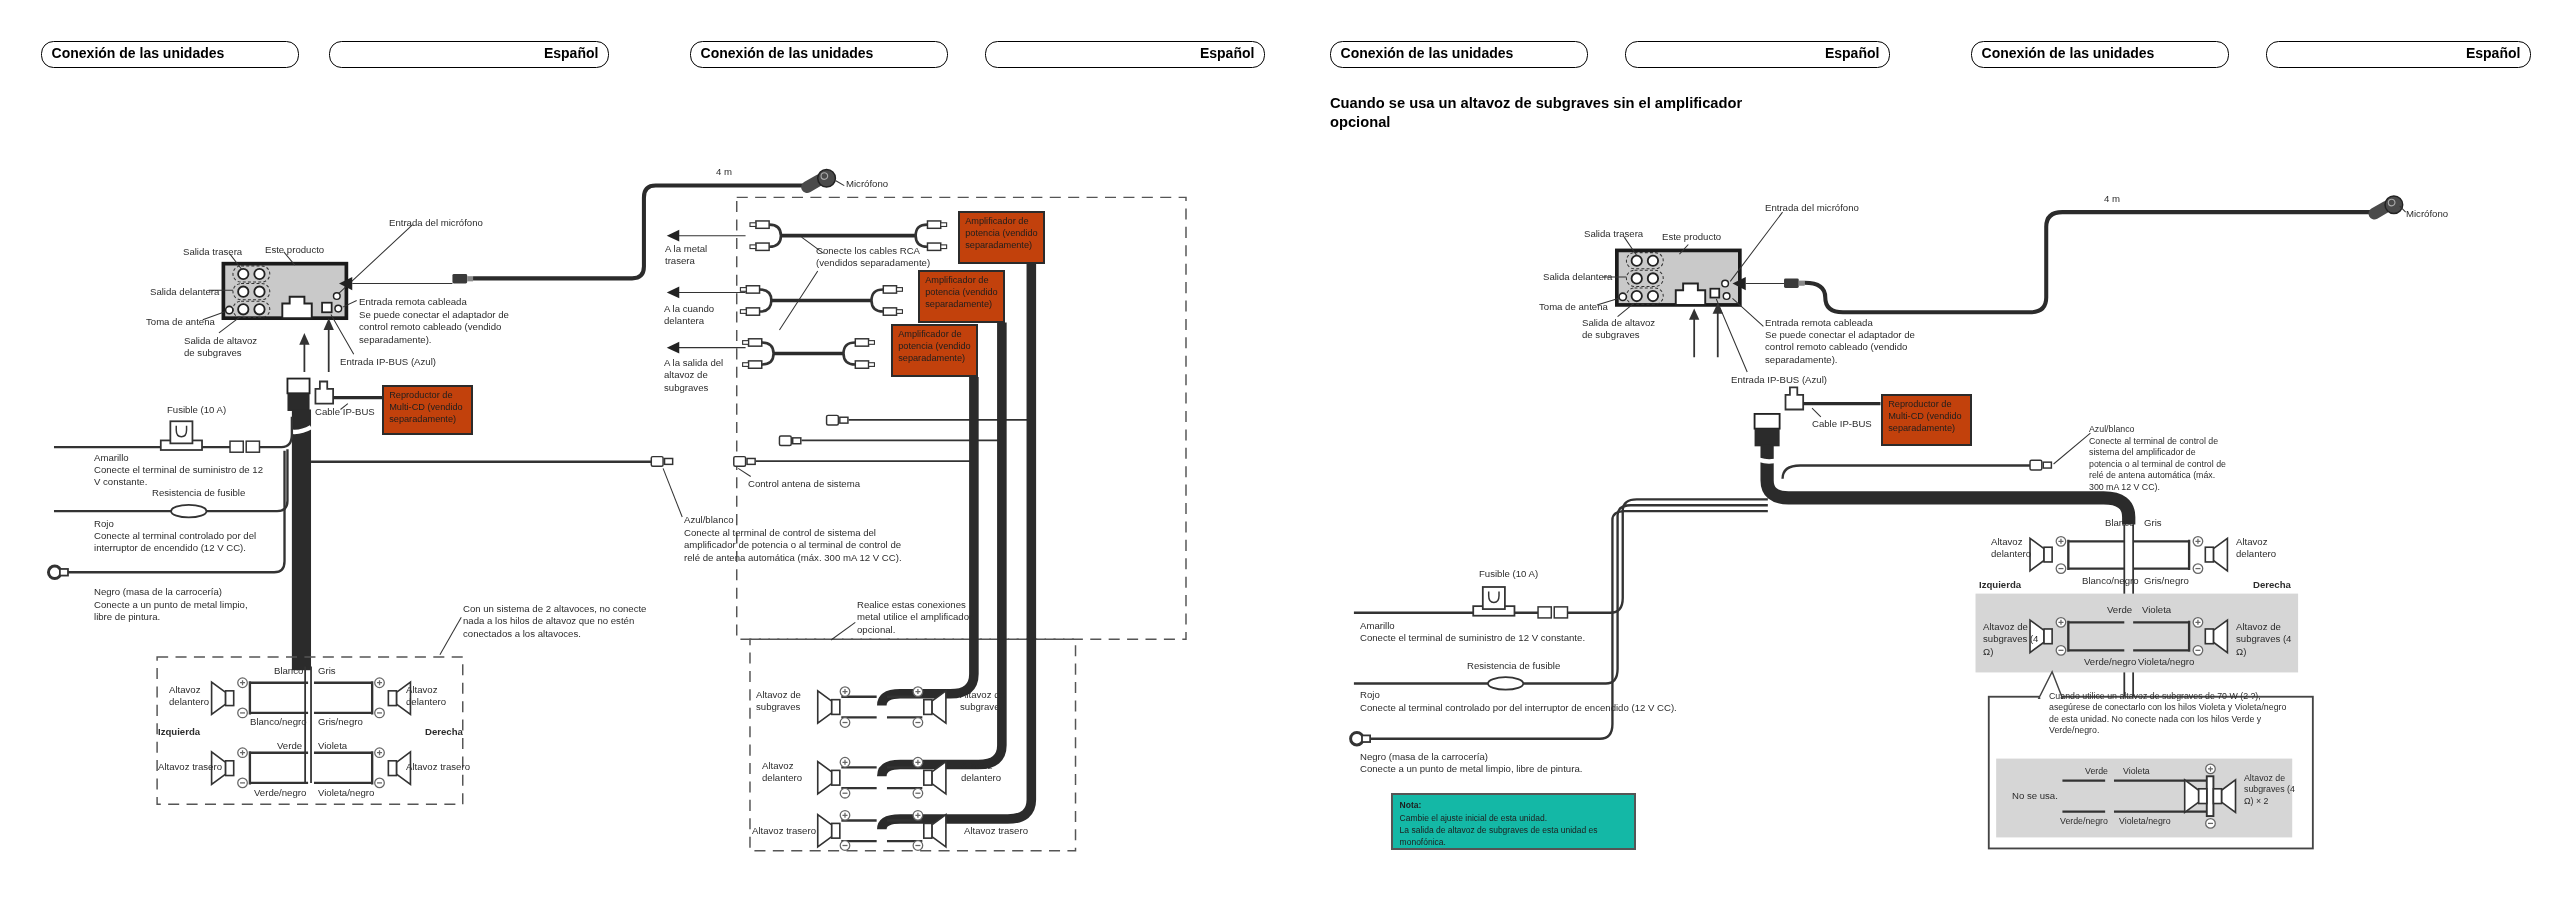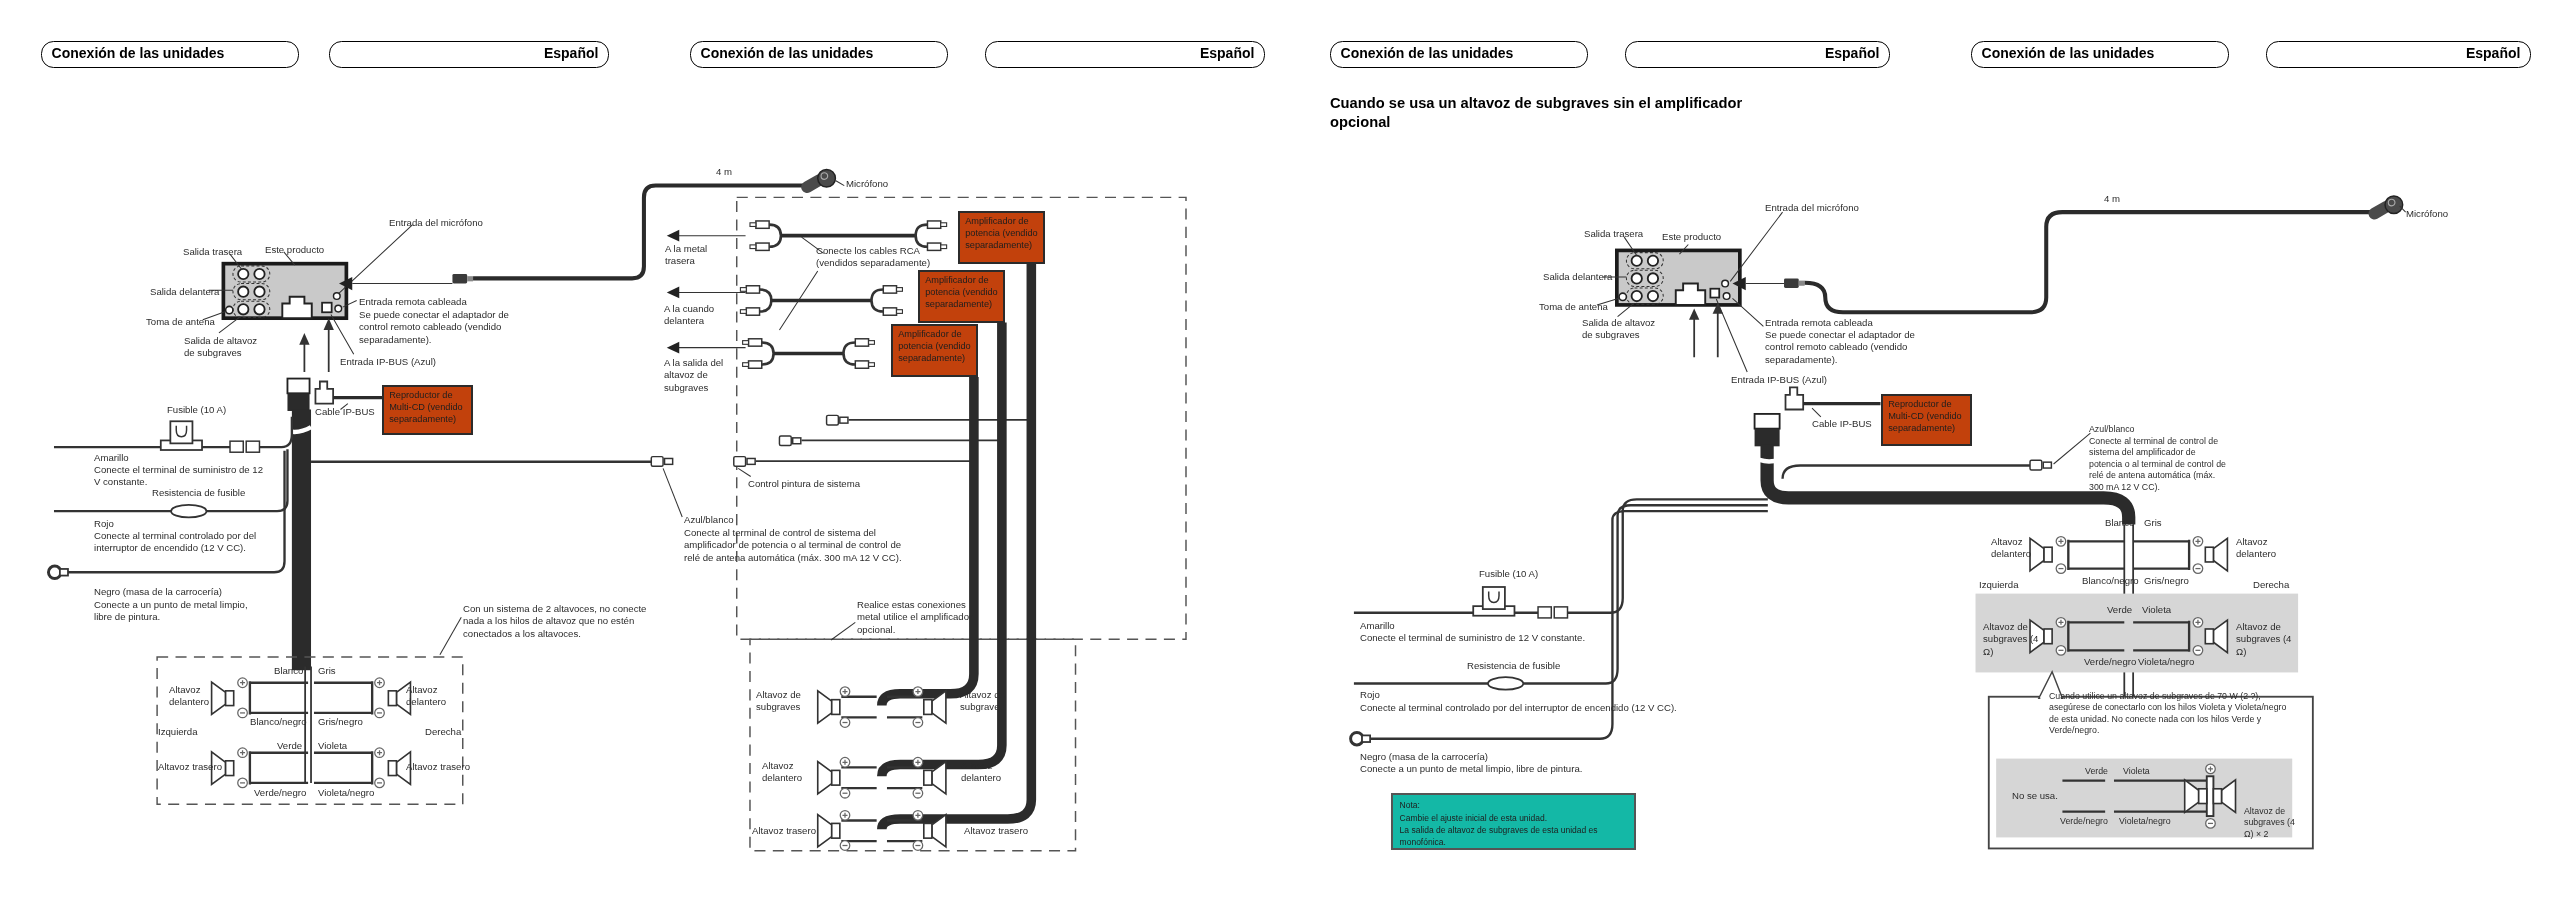--- a/index.html
+++ b/index.html
@@ -11,21 +11,21 @@
   .badge.lang{text-align:right;}
   .title{position:absolute;font-size:14.7px;font-weight:bold;color:#000;line-height:1.32;}
   .lbl{position:absolute;font-size:9.6px;line-height:1.3;color:#2c2c2c;}
   .s12{font-size:8.8px;}
   .nowrap{white-space:nowrap;}
   .gbox{position:absolute;background:#c2410c;border:2.9px solid #2b2b2b;box-sizing:border-box;
         font-size:9.2px;line-height:1.3;padding:2.9px 5.2px;color:#1e1e1e;}
   .band{position:absolute;background:#d6d6d6;}
   .notabox{position:absolute;background:#14b8a6;border:2.2px solid #555;box-sizing:border-box;
         font-size:8.5px;line-height:1.45;padding:4.4px 6.6px;color:#1e1e1e;}
-  .bold{font-weight:normal;}
+  .bold{font-weight:bold;}
   svg.diagram{position:absolute;left:0;top:0;}
   .w{stroke:#333;stroke-width:3.2;fill:none;}
   .w2{stroke:#333;stroke-width:2.4;fill:none;}
   .thin{stroke:#333;stroke-width:1.4;fill:none;}
   .dash{fill:none;stroke:#555;stroke-width:2;stroke-dasharray:15 10;}
   .cbl{stroke:#2b2b2b;fill:none;}
   .blk{fill:#2b2b2b;}
 </style>
 </head>
 <body>
@@ -364,21 +364,21 @@
 
   <div class="lbl nowrap" style="left:716px;top:166px">4 m</div>
   <div class="lbl nowrap" style="left:846px;top:178px">Micrófono</div>
   <div class="lbl" style="left:665px;top:243px;width:57px">A la metal trasera</div>
   <div class="lbl" style="left:816px;top:245px;width:124px">Conecte los cables RCA (vendidos separadamente)</div>
   <div class="gbox" style="left:958px;top:211px;width:87px;height:53px">Amplificador de potencia (vendido separadamente)</div>
   <div class="gbox" style="left:918px;top:270px;width:87px;height:53px">Amplificador de potencia (vendido separadamente)</div>
   <div class="gbox" style="left:891px;top:324px;width:87px;height:53px">Amplificador de potencia (vendido separadamente)</div>
   <div class="lbl" style="left:664px;top:303px;width:60px">A la cuando delantera</div>
   <div class="lbl" style="left:664px;top:357px;width:68px">A la salida del altavoz de subgraves</div>
-  <div class="lbl nowrap" style="left:748px;top:478px">Control pintura de sistema</div>
+  <div class="lbl nowrap" style="left:748px;top:478px">Control antena de sistema</div>
   <div class="lbl nowrap" style="left:684px;top:514px">Azul/blanco</div>
   <div class="lbl" style="left:684px;top:527px;width:222px">Conecte al terminal de control de sistema del amplificador de potencia o al terminal de control de relé de antena automática (máx. 300 mA 12 V CC).</div>
   <div class="lbl" style="left:857px;top:599px;width:124px">Realice estas conexiones metal utilice el amplificador opcional.</div>
 
   <div class="lbl nowrap" style="left:274px;top:665px">Blanco</div>
   <div class="lbl nowrap" style="left:318px;top:665px">Gris</div>
   <div class="lbl" style="left:169px;top:684px;width:47px">Altavoz delantero</div>
   <div class="lbl" style="left:406px;top:684px;width:47px">Altavoz delantero</div>
   <div class="lbl nowrap" style="left:250px;top:716px">Blanco/negro</div>
   <div class="lbl nowrap" style="left:318px;top:716px">Gris/negro</div>
@@ -428,21 +428,21 @@
   <div class="lbl" style="left:2236px;top:621px;width:65px">Altavoz de subgraves (4 Ω)</div>
   <div class="lbl nowrap" style="left:2084px;top:656px">Verde/negro</div>
   <div class="lbl nowrap" style="left:2138px;top:656px">Violeta/negro</div>
 
   <div class="lbl s12" style="left:2049px;top:691px;width:240px">Cuando utilice un altavoz de subgraves de 70 W (2 ?), asegúrese de conectarlo con los hilos Violeta y Violeta/negro de esta unidad. No conecte nada con los hilos Verde y Verde/negro.</div>
   <div class="lbl nowrap" style="left:2012px;top:790px">No se usa.</div>
   <div class="lbl nowrap s12" style="left:2085px;top:766px">Verde</div>
   <div class="lbl nowrap s12" style="left:2123px;top:766px">Violeta</div>
   <div class="lbl nowrap s12" style="left:2060px;top:816px">Verde/negro</div>
   <div class="lbl nowrap s12" style="left:2119px;top:816px">Violeta/negro</div>
-  <div class="lbl s12" style="left:2244px;top:806px;width:60px">Altavoz de subgraves (4 Ω) × 2</div>
+  <div class="lbl s12" style="left:2244px;top:773px;width:60px">Altavoz de subgraves (4 Ω) × 2</div>
 
   <div class="lbl nowrap" style="left:1479px;top:568px">Fusible (10 A)</div>
   <div class="lbl nowrap" style="left:1360px;top:620px">Amarillo</div>
   <div class="lbl nowrap" style="left:1360px;top:632px">Conecte el terminal de suministro de 12 V constante.</div>
   <div class="lbl nowrap" style="left:1467px;top:660px">Resistencia de fusible</div>
   <div class="lbl nowrap" style="left:1360px;top:689px">Rojo</div>
   <div class="lbl nowrap" style="left:1360px;top:702px">Conecte al terminal controlado por del interruptor de encendido (12 V CC).</div>
   <div class="lbl nowrap" style="left:1360px;top:751px">Negro (masa de la carrocería)</div>
   <div class="lbl nowrap" style="left:1360px;top:763px">Conecte a un punto de metal limpio, libre de pintura.</div>
 

